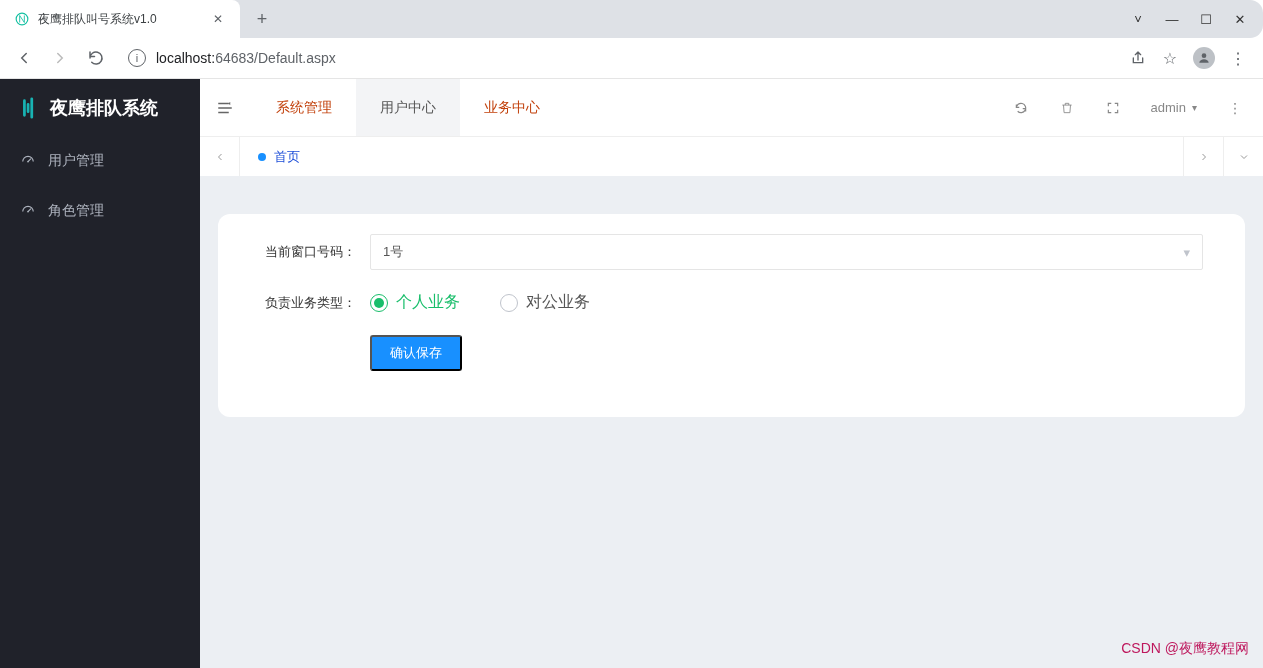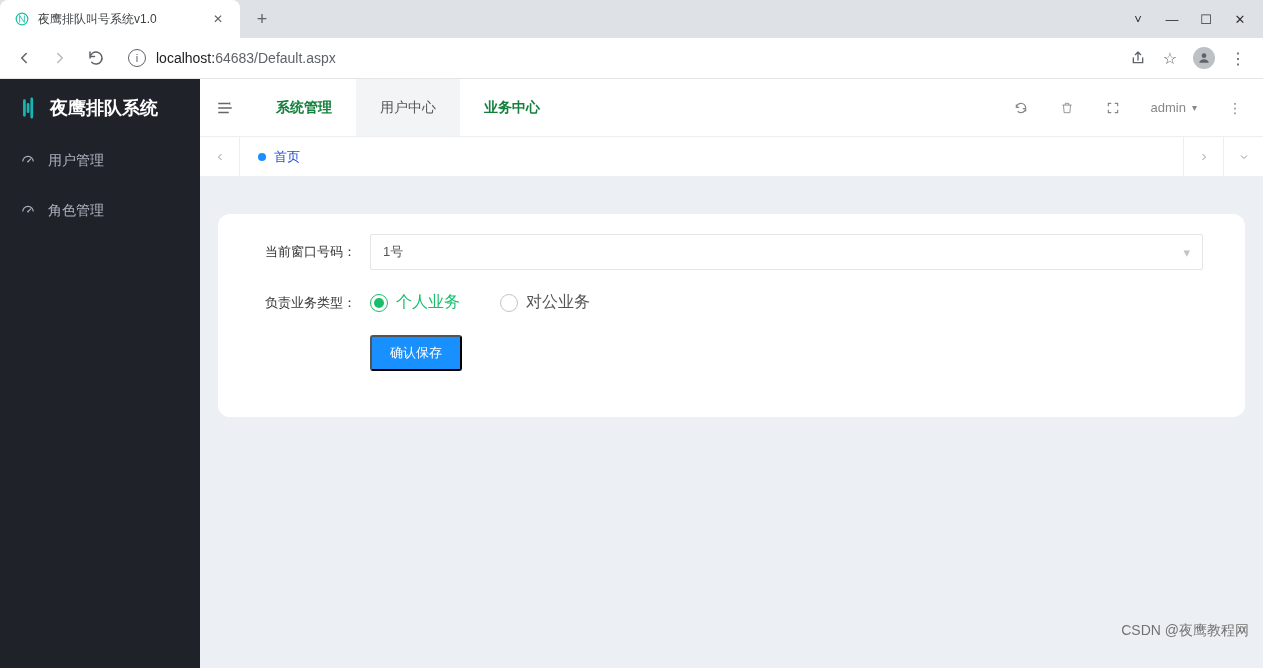--- a/index.html
+++ b/index.html
@@ -11,20 +11,21 @@
     }
     .browser-chrome {
       background: #fff;
       border-bottom: 1px solid #e5e5e5;
     }
     .tabs-row {
       display: flex;
       align-items: center;
       height: 38px;
       background: #dee1e6;
+      border-radius: 13px;
     }
     .browser-tab {
       display: flex;
       align-items: center;
       gap: 8px;
       height: 38px;
       padding: 0 14px;
       background: #fff;
       border-top-left-radius: 8px;
       border-top-right-radius: 8px;
@@ -110,24 +111,23 @@
       align-items: center;
       padding: 0 14px;
     }
     .hamburger { width: 22px; height: 22px; color: #666; margin-right: 16px;display:flex;align-items:center;justify-content:center;}
     .topnav { display: flex; height: 100%; }
     .topnav-item {
       padding: 0 24px;
       height: 100%;
       display: flex;
       align-items: center;
-      color: #15803d;
+      color: #c2410c;
       font-size: 14px;
       cursor: pointer;
-      font-weight: bold;
     }
     .topnav-item.active {
       background: #f3f4f6;
       color: #555;
       font-weight: 500;
     }
     .topbar-right { margin-left: auto; display: flex; align-items: center; gap: 30px; padding-right: 6px; color: #888; }
     .topbar-icon { width: 16px; height: 16px; display:flex;align-items:center;justify-content:center;font-size:14px; cursor:pointer;}
     .user-label { display: flex; align-items: center; gap: 6px; font-size: 13px; color:#888;}
     .tabs-bar {
@@ -188,21 +188,21 @@
     .radio.selected .radio-circle { border-color: #19be6b; }
     .radio.selected .radio-dot { width: 10px; height: 10px; border-radius: 50%; background: #19be6b; }
     .radio.selected .radio-text { color: #19be6b; }
     .btn {
       display: inline-flex; align-items: center; justify-content: center;
       height: 36px; padding: 0 18px; border-radius: 3px; font-size: 13px;
       cursor: pointer;
     }
     .btn-primary { background: #1890ff; color: #fff; }
     .watermark {
-      position: fixed; right: 14px; bottom: 28px; color: #737373; font-size: 14px; pointer-events:none;
+      position: fixed; right: 14px; bottom: 10px; color: #be185d; font-size: 14px; pointer-events:none;
     }
   </style>
 </head>
 <body>
 
 <div class="browser-chrome">
   <div class="tabs-row">
     <div class="browser-tab">
       <span class="tab-favicon">
         <svg viewBox="0 0 24 24">

